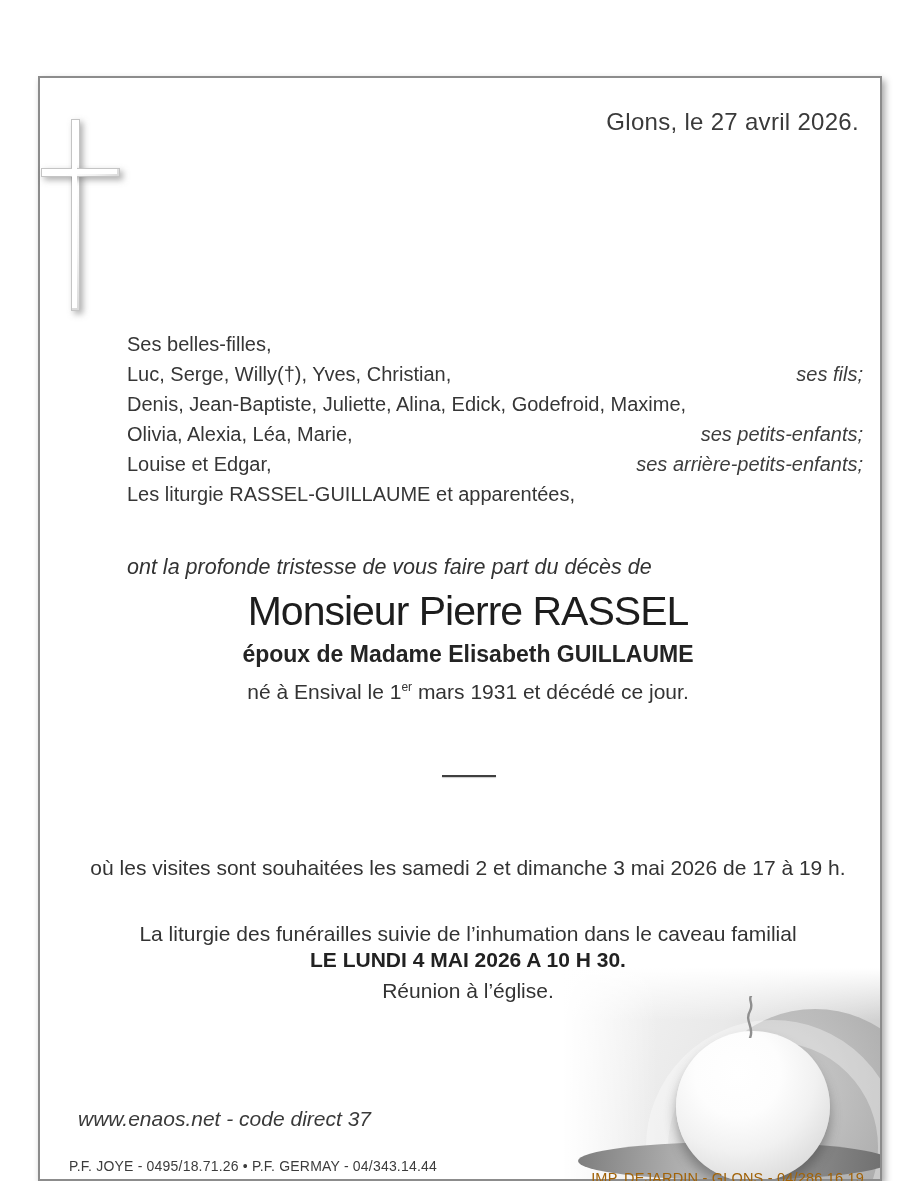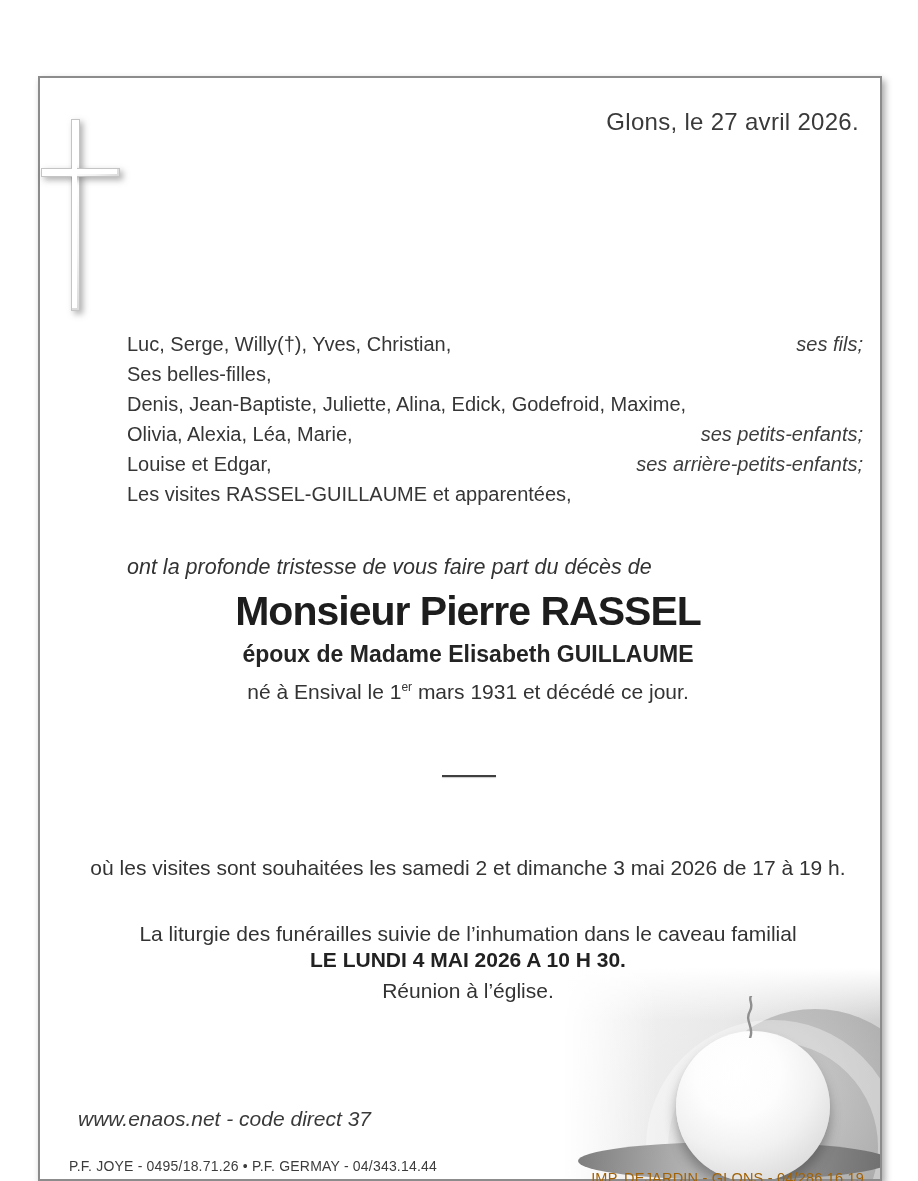--- a/index.html
+++ b/index.html
@@ -75,21 +75,21 @@
     top: 477px;
     font-size: 21.5px;
     font-style: italic;
     color: #333333;
   }
   .center-block { position: absolute; left: 16px; right: 0; text-align: center; }
   .deceased-name {
     top: 510px;
     margin: 0;
     font-size: 41px;
-    font-weight: bold;
+    font-weight: normal;
     letter-spacing: -1px;
     color: #1d1d1d;
   }
   .spouse-line {
     top: 563px;
     font-size: 23px;
     font-weight: bold;
     color: #242424;
   }
   .birth-line {
@@ -217,41 +217,41 @@
 
     <div class="cross">
       <div class="bar bar-v"></div>
       <div class="bar bar-h"></div>
       <div class="bar bar-v2"></div>
       <div class="bar bar-h2"></div>
     </div>
 
     <div class="family">
       <div class="row">
+        <span>Ses belles-filles,</span>
+        <span class="rel"></span>
+      </div>
+      <div class="row">
         <span>Luc, Serge, Willy(†), Yves, Christian,</span>
         <span class="rel">ses fils;</span>
       </div>
       <div class="row">
-        <span>Ses belles-filles,</span>
-        <span class="rel"></span>
-      </div>
-      <div class="row">
         <span>Denis, Jean-Baptiste, Juliette, Alina, Edick, Godefroid, Maxime,</span>
         <span class="rel"></span>
       </div>
       <div class="row">
         <span>Olivia, Alexia, Léa, Marie,</span>
         <span class="rel">ses petits-enfants;</span>
       </div>
       <div class="row">
         <span>Louise et Edgar,</span>
         <span class="rel">ses arrière-petits-enfants;</span>
       </div>
       <div class="row">
-        <span>Les visites RASSEL-GUILLAUME et apparentées,</span>
+        <span>Les liturgie RASSEL-GUILLAUME et apparentées,</span>
         <span class="rel"></span>
       </div>
     </div>
 
     <div class="intro">ont la profonde tristesse de vous faire part du décès de</div>
 
     <h1 class="center-block deceased-name">Monsieur Pierre RASSEL</h1>
 
     <div class="center-block spouse-line">époux de Madame Elisabeth GUILLAUME</div>
 

